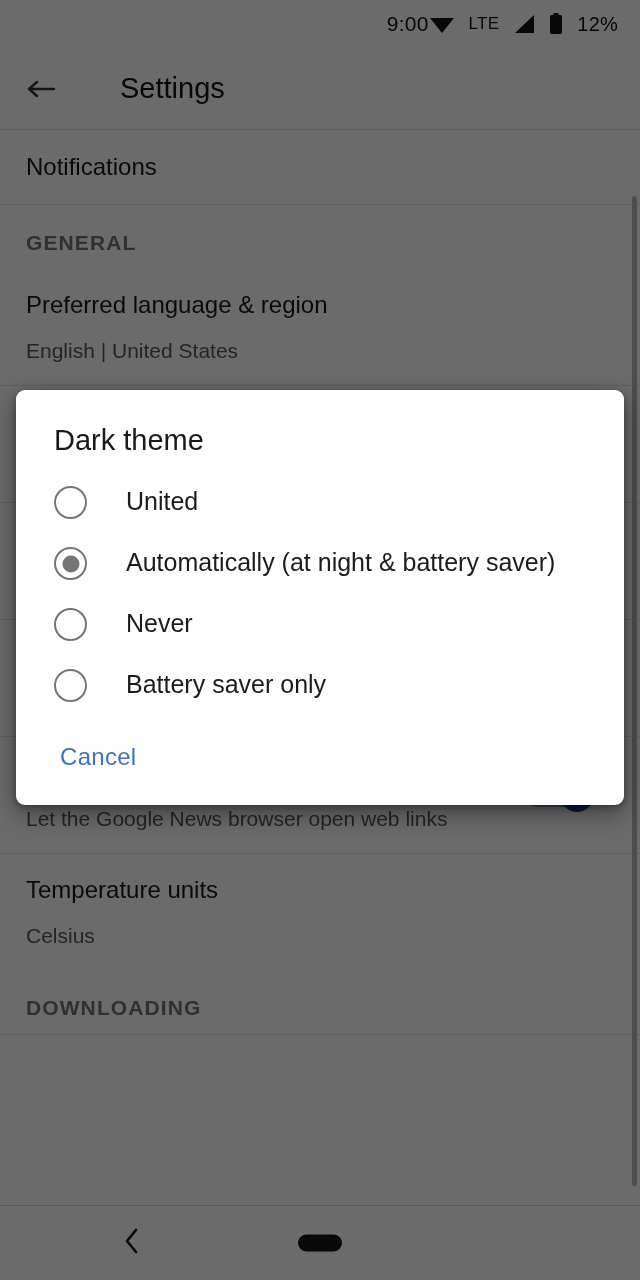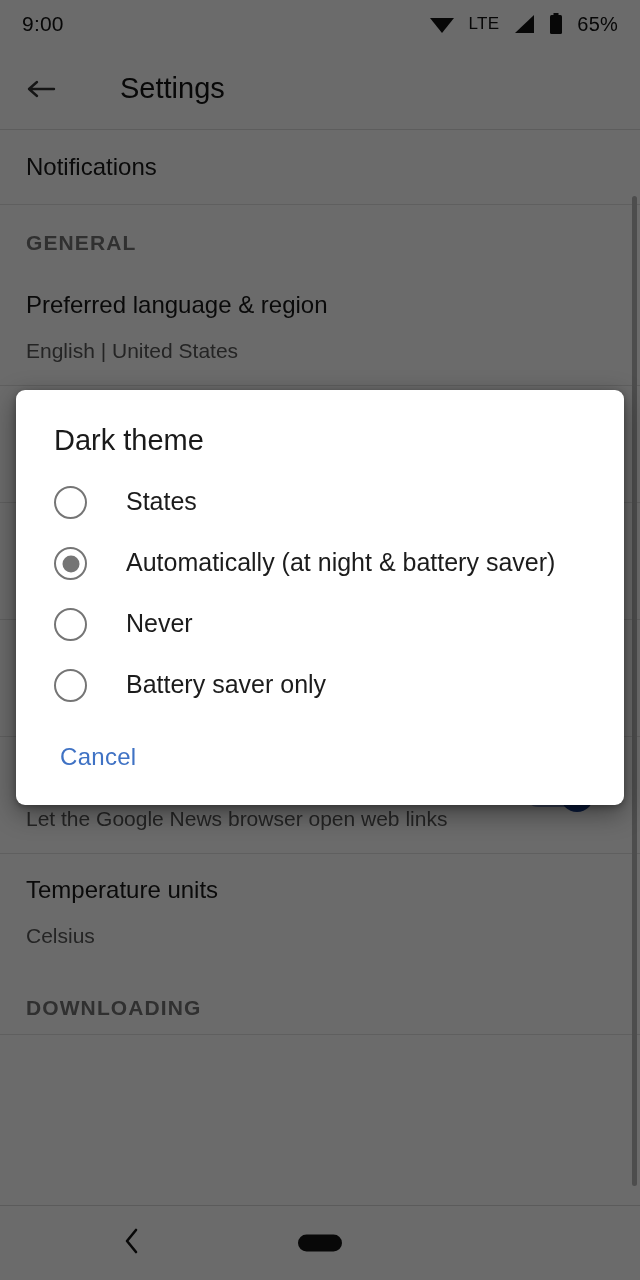--- a/index.html
+++ b/index.html
@@ -29,21 +29,21 @@
   }
 
   
   #statusbar {
     position: absolute;
     top: 0; left: 0; right: 0;
     height: 48px;
     background: #ffffff;
     display: flex;
     align-items: center;
-    justify-content: space-between;
+    justify-content: flex-end;
     padding: 0 22px;
     box-sizing: border-box;
   }
   #statusbar .clock {
     font-size: 21px;
     color: #111;
     font-weight: 400;
     letter-spacing: 0.2px;
   }
   #statusbar .icons {
@@ -292,21 +292,21 @@
           <svg class="ic" width="22" height="20" viewBox="0 0 22 20">
               <path d="M21 1 L21 19 L2 19 Z" fill="#111"></path>
             </svg>
         </span>
         <span>
           <svg class="ic" width="14" height="22" viewBox="0 0 14 22">
             <rect x="4.5" y="0" width="5" height="2.5" fill="#111"></rect>
             <rect x="1" y="2" width="12" height="19" rx="1.5" fill="#111"></rect>
           </svg>
         </span>
-        <span class="pct">65%</span>
+        <span class="pct">12%</span>
       </div>
     </div>
 
     <div id="appbar">
       <div class="back">
         <svg width="34" height="30" viewBox="0 0 34 30">
           <path d="M13 8 L5 15 L13 22 M5 15 L30 15" stroke="#333" stroke-width="2.4" fill="none" stroke-linecap="round" stroke-linejoin="round"></path>
         </svg>
       </div>
       <div class="title">Settings</div>
@@ -380,21 +380,21 @@
 
   <div id="scrim"></div>
 
   <div id="dialog">
     <div class="dlg-title">Dark theme</div>
 
     <div class="options">
 
       <div class="opt">
         <span class="radio"></span>
-        <span class="lbl">States</span>
+        <span class="lbl">United</span>
       </div>
 
       <div class="opt">
         <span class="radio checked"></span>
         <span class="lbl">Automatically (at night &amp; battery saver)</span>
       </div>
 
       <div class="opt">
         <span class="radio"></span>
         <span class="lbl">Never</span>

